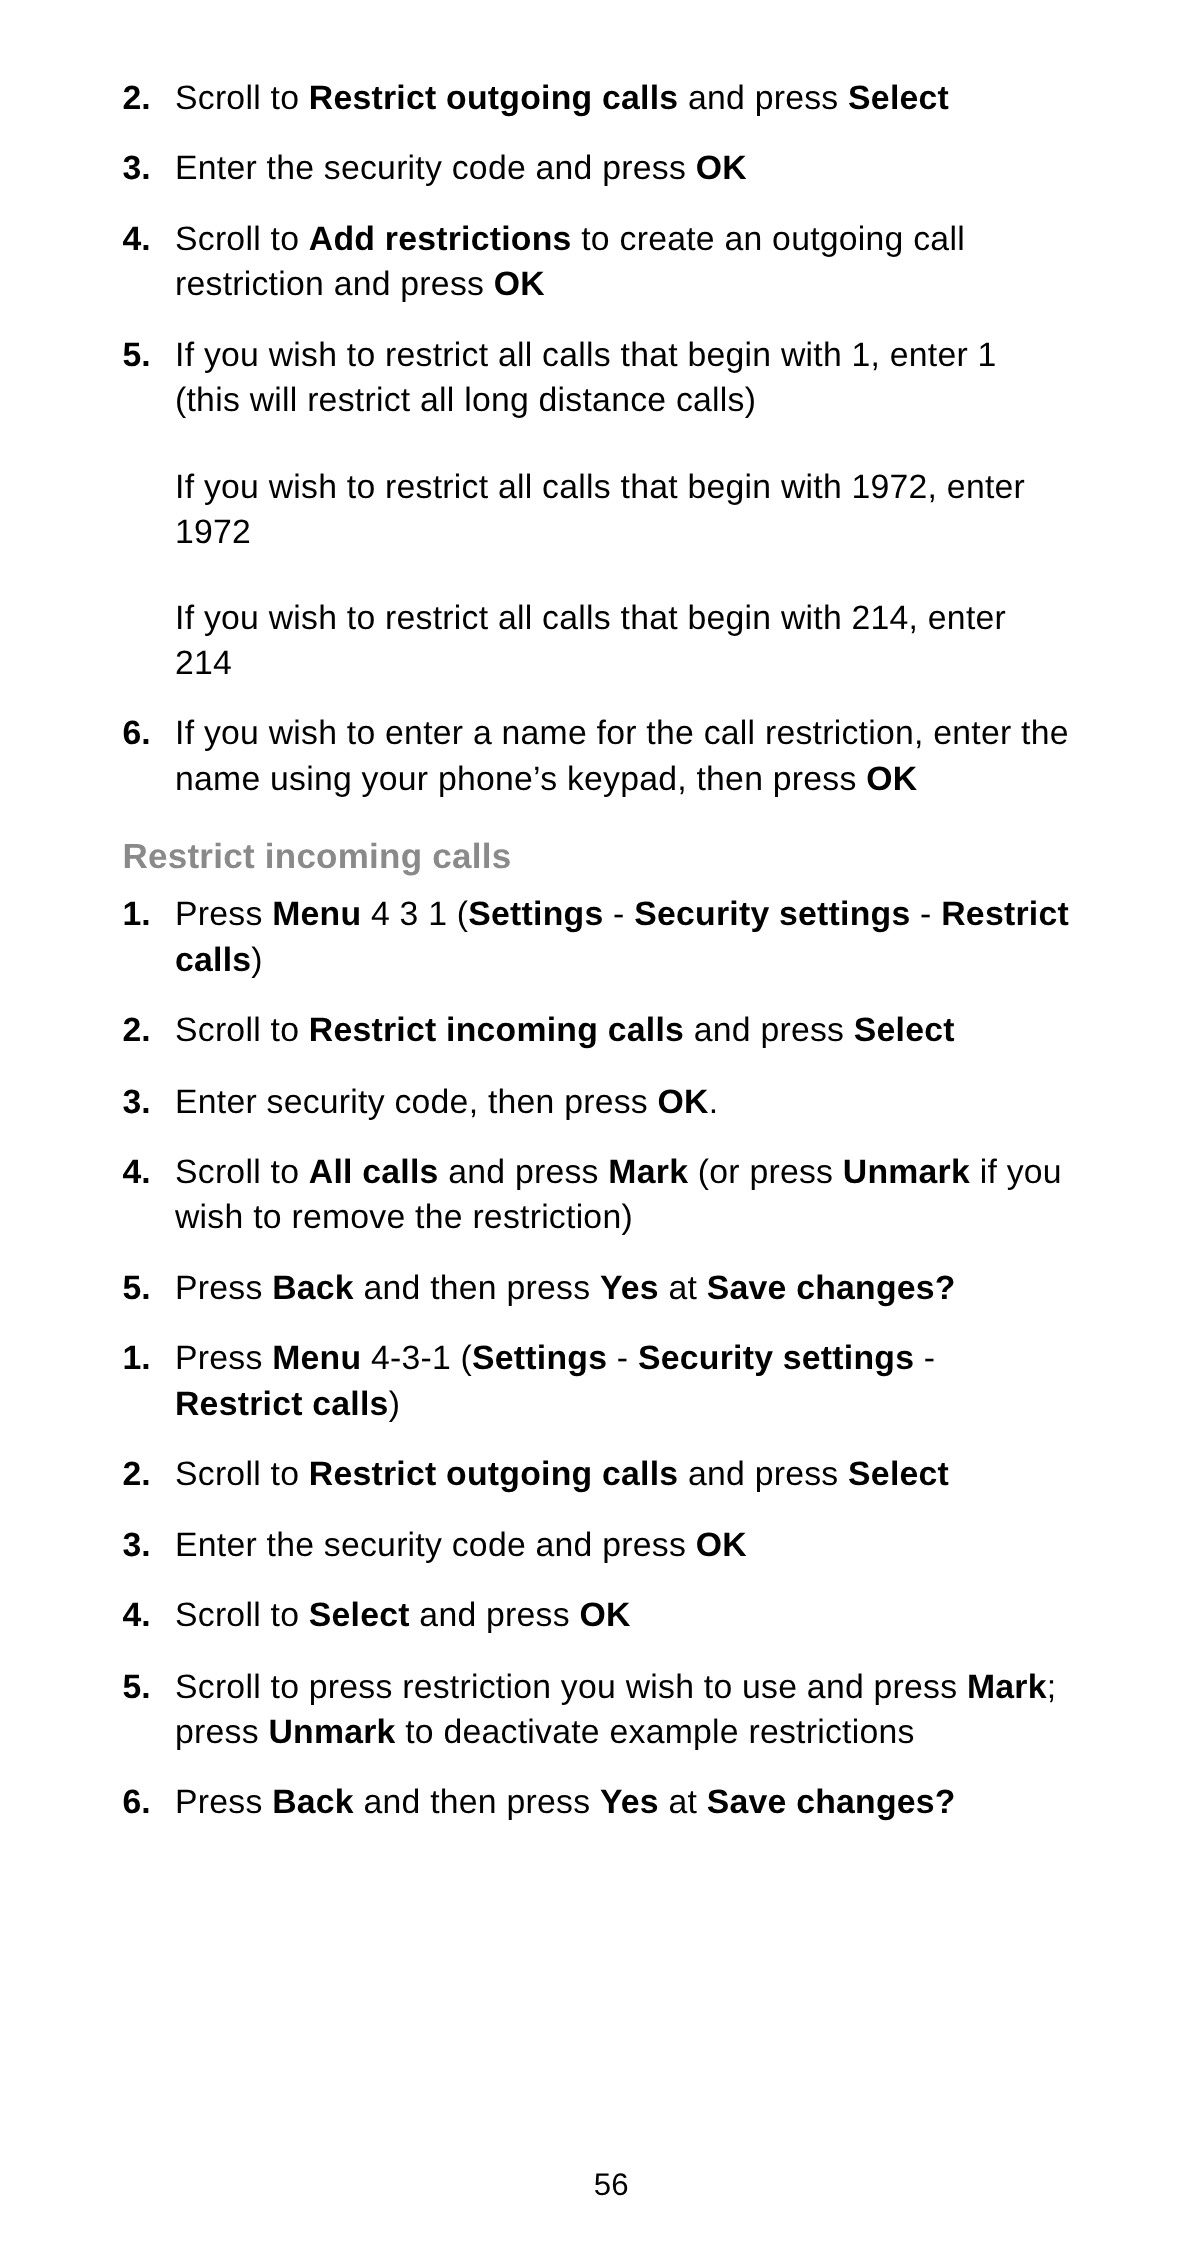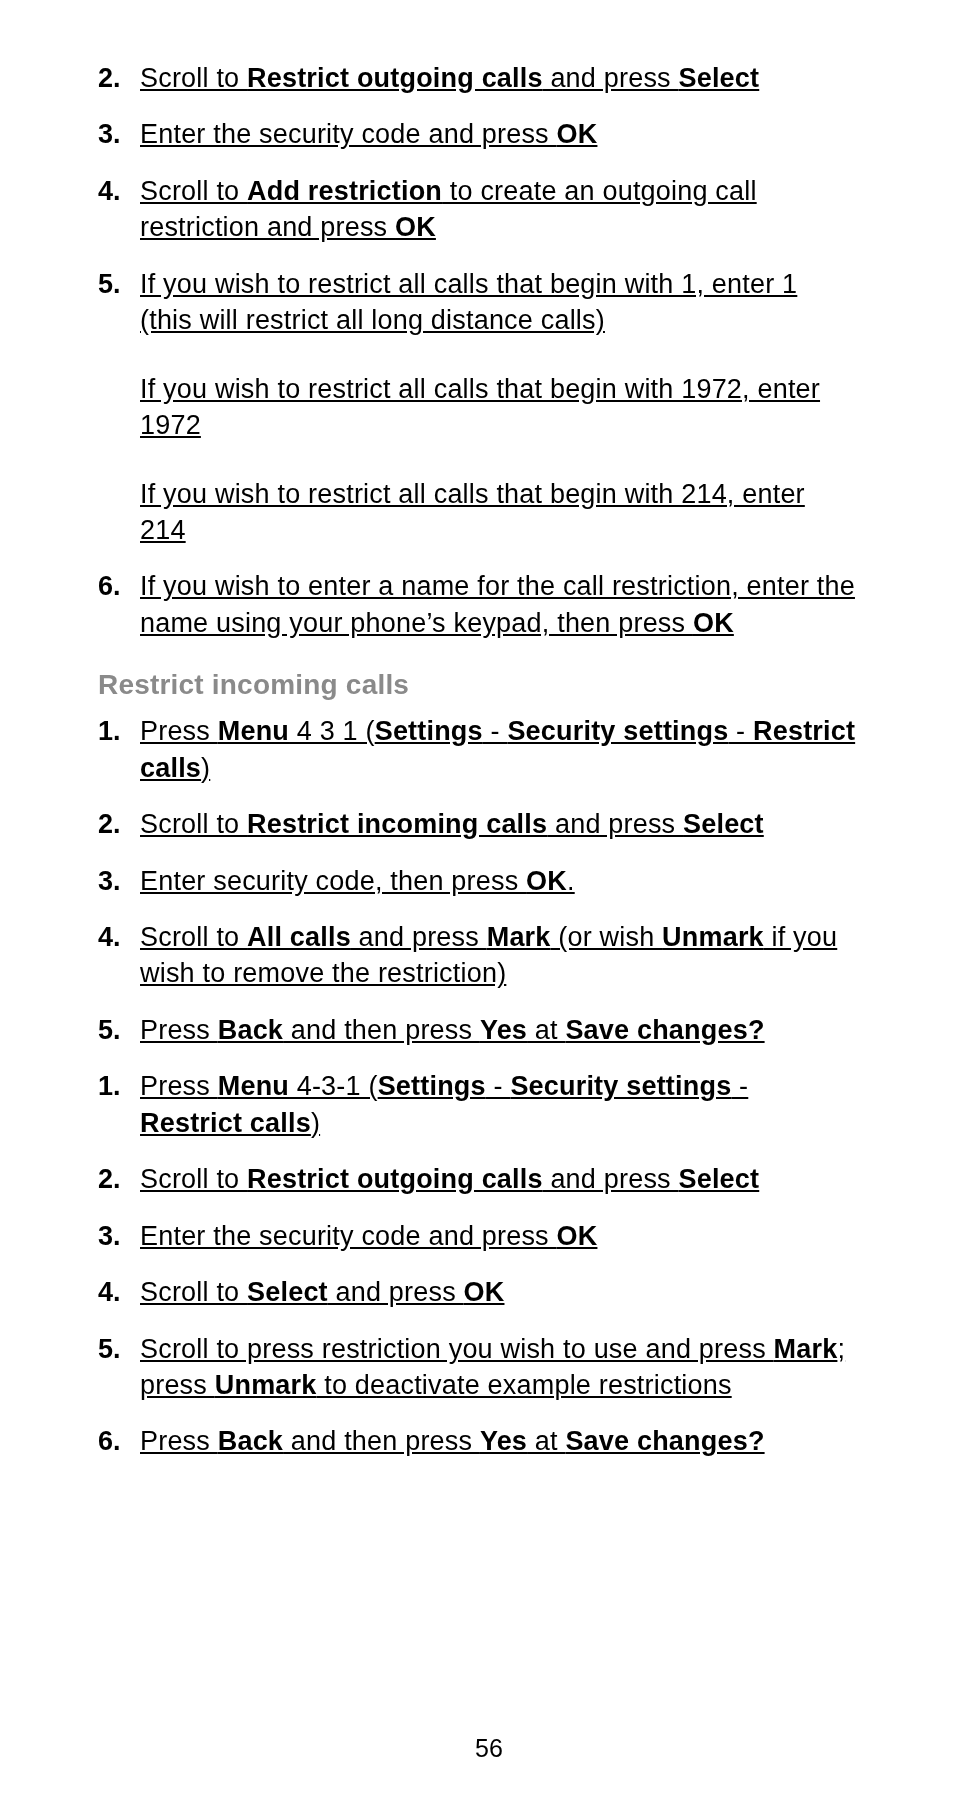--- a/index.html
+++ b/index.html
@@ -27,21 +27,21 @@
     font-weight: 700;
     font-size: 27px;
     line-height: 1.35;
   }
   .ol-body {
     flex: 1;
     font-size: 27px;
     line-height: 1.35;
     letter-spacing: 0.2px;
   }
-  .ol-body p { margin: 0; text-decoration: underline; }
+  .ol-body p { margin: 0; }
   .ol-body p + p { margin-top: 32px; }
   .b { font-weight: 700; }
   .heading {
     font-size: 28px;
     font-weight: 700;
     color: #8a8a8a;
     margin-top: 28px;
     margin-bottom: 12px;
     letter-spacing: 0.2px;
   }
@@ -67,21 +67,21 @@
       </div>
       <div class="ol-item">
         <div class="ol-num">3.</div>
         <div class="ol-body">
           <p><span>Enter the security code and press </span><span class="b">OK</span></p>
         </div>
       </div>
       <div class="ol-item">
         <div class="ol-num">4.</div>
         <div class="ol-body">
-          <p><span>Scroll to </span><span class="b">Add restriction</span><span> to create an outgoing call restriction and press </span><span class="b">OK</span></p>
+          <p><span>Scroll to </span><span class="b">Add restrictions</span><span> to create an outgoing call restriction and press </span><span class="b">OK</span></p>
         </div>
       </div>
       <div class="ol-item">
         <div class="ol-num">5.</div>
         <div class="ol-body">
           <p><span>If you wish to restrict all calls that begin with 1, enter 1 (this will restrict all long distance calls)</span></p>
           <p><span>If you wish to restrict all calls that begin with 1972, enter 1972</span></p>
           <p><span>If you wish to restrict all calls that begin with 214, enter 214</span></p>
         </div>
       </div>
@@ -106,21 +106,21 @@
       </div>
       <div class="ol-item">
         <div class="ol-num">3.</div>
         <div class="ol-body">
           <p><span>Enter security code, then press </span><span class="b">OK</span><span>.</span></p>
         </div>
       </div>
       <div class="ol-item">
         <div class="ol-num">4.</div>
         <div class="ol-body">
-          <p><span>Scroll to </span><span class="b">All calls</span><span> and press </span><span class="b">Mark</span><span> (or wish </span><span class="b">Unmark</span><span> if you wish to remove the restriction)</span></p>
+          <p><span>Scroll to </span><span class="b">All calls</span><span> and press </span><span class="b">Mark</span><span> (or press </span><span class="b">Unmark</span><span> if you wish to remove the restriction)</span></p>
         </div>
       </div>
       <div class="ol-item">
         <div class="ol-num">5.</div>
         <div class="ol-body">
           <p><span>Press </span><span class="b">Back</span><span> and then press </span><span class="b">Yes</span><span> at </span><span class="b">Save changes?</span></p>
         </div>
       </div>
       <div class="ol-item">
         <div class="ol-num">1.</div>

